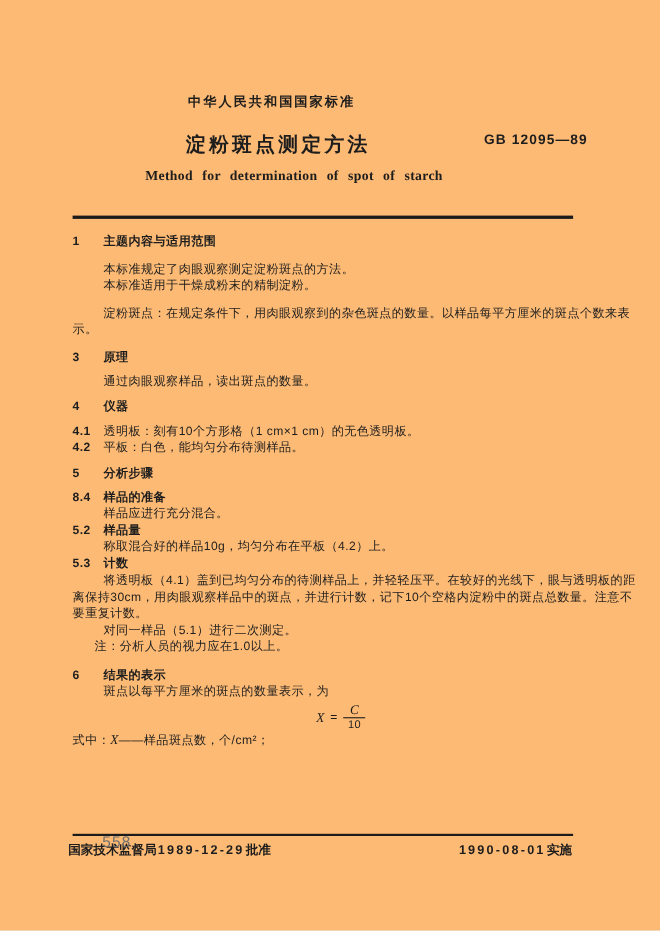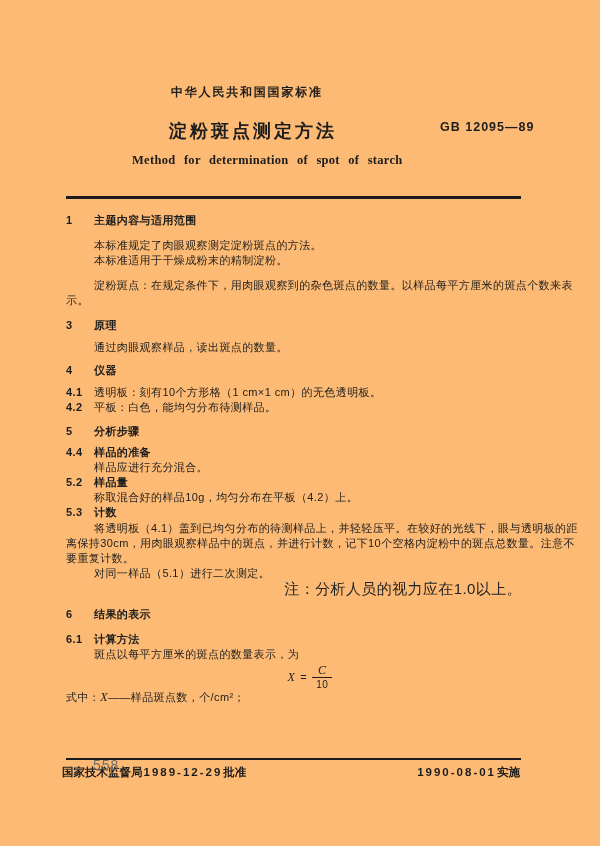--- a/index.html
+++ b/index.html
@@ -14,21 +14,21 @@
   .std-code  { position:absolute; top:120px; left:440px; font-size:12.5px; font-weight:bold; letter-spacing:1px; }
   .subtitle-en { position:absolute; top:153px; left:132px; font-size:12.5px; font-weight:bold;
                  font-family:"Liberation Serif", serif; word-spacing:5px; letter-spacing:0.3px; }
   .head-rule { position:absolute; top:196px; left:66px; width:455px; height:3px; background:#1b1b1b; }
   
   .body { position:absolute; top:196px; left:66px; width:456px; font-size:11px; letter-spacing:0.4px; }
   .line { line-height:15px; height:15px; white-space:nowrap; }
   .h { font-weight:bold; }
   .num { display:inline-block; min-width:28px; font-weight:bold; }
   .ind { padding-left:28px; }
-  .note { font-size:15px; padding-left:20px; color:#242424;text-align:right; }
+  .note { font-size:11px; padding-left:20px; color:#242424; }
   .mt17{margin-top:17px;} .mt11{margin-top:11px;} .mt10{margin-top:10px;}
   .mt9{margin-top:9px;}   .mt8{margin-top:8px;}  .mt7{margin-top:7px;}
   .mt6{margin-top:6px;}   .mt1{margin-top:1px;}
   
   .formula { height:26px; margin-top:2px; display:flex; align-items:center; justify-content:center;
              transform:translateX(16px); gap:5px; }
   .fvar { font-family:"Liberation Serif", serif; font-style:italic; font-size:12px; }
   .feq { font-size:11px; }
   .frac { display:inline-flex; flex-direction:column; align-items:center; line-height:12px; }
   .fnum { border-bottom:1.5px solid #1d1d1d; padding:0 6px 1px 6px; }
@@ -75,41 +75,38 @@
       <span class="num">4.1</span><span>透明板：刻有10个方形格（1 cm×1 cm）的无色透明板。</span>
     </div>
     <div class="line">
       <span class="num">4.2</span><span>平板：白色，能均匀分布待测样品。</span>
     </div>
 
     <div class="line h mt9">
       <span class="num">5</span><span>分析步骤</span>
     </div>
     <div class="line h mt6">
-      <span class="num">4.4</span><span>样品的准备</span>
+      <span class="num">8.4</span><span>样品的准备</span>
     </div>
     <div class="line ind">样品应进行充分混合。</div>
     <div class="line h">
       <span class="num">5.2</span><span>样品量</span>
     </div>
     <div class="line ind">称取混合好的样品10g，均匀分布在平板（4.2）上。</div>
     <div class="line h">
       <span class="num">5.3</span><span>计数</span>
     </div>
     <div class="line ind mt1">将透明板（4.1）盖到已均匀分布的待测样品上，并轻轻压平。在较好的光线下，眼与透明板的距</div>
     <div class="line">离保持30cm，用肉眼观察样品中的斑点，并进行计数，记下10个空格内淀粉中的斑点总数量。注意不</div>
     <div class="line">要重复计数。</div>
     <div class="line ind">对同一样品（5.1）进行二次测定。</div>
     <div class="line note">注：分析人员的视力应在1.0以上。</div>
 
     <div class="line h mt11">
       <span class="num">6</span><span>结果的表示</span>
-    </div>
-    <div class="line h mt10">
-      <span class="num">6.1</span><span>计算方法</span>
     </div>
     <div class="line ind">斑点以每平方厘米的斑点的数量表示，为</div>
 
     <div class="formula">
       <span class="fvar">X</span>
       <span class="feq">=</span>
       <span class="frac">
         <span class="fnum fvar">C</span>
         <span class="fden">10</span>
       </span>

